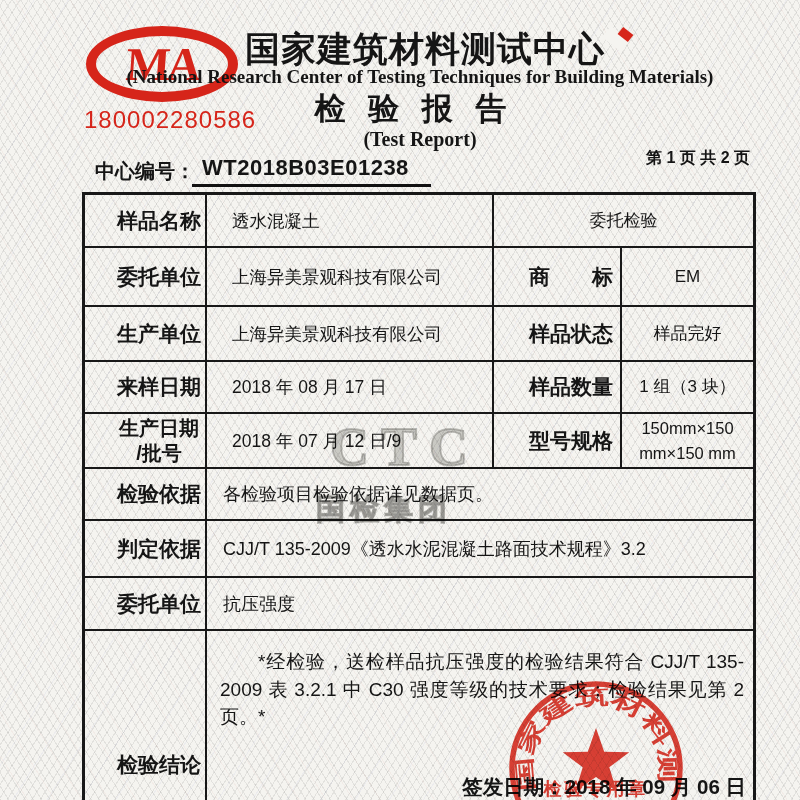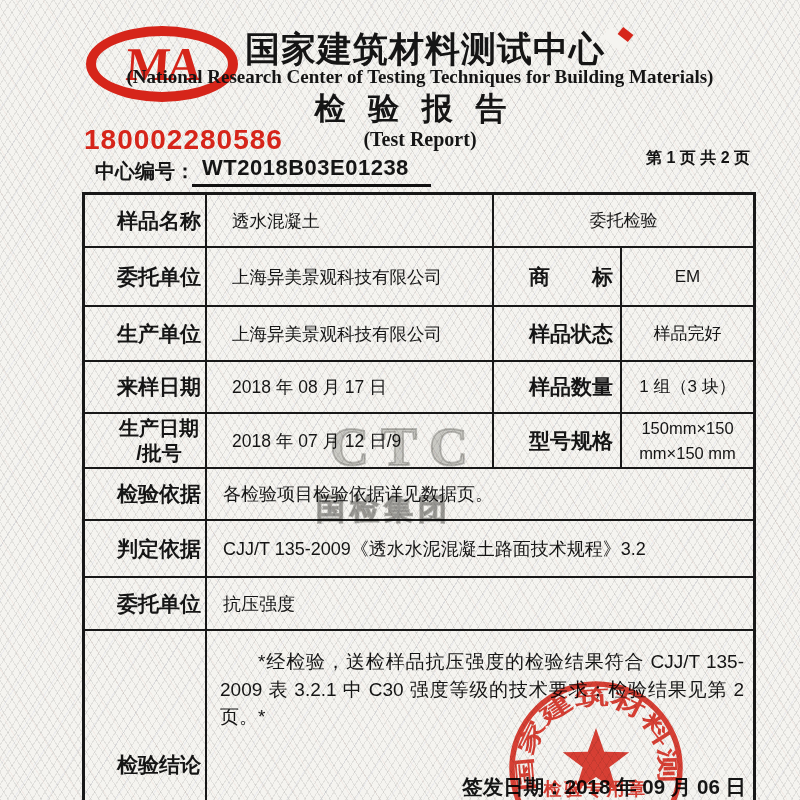--- a/index.html
+++ b/index.html
@@ -19,22 +19,22 @@
   }
   
   .cma{ position:absolute; left:86px; top:26px; width:152px; height:76px;
         border:10px solid #d6251a; border-radius:50%; display:flex; align-items:center; justify-content:center;}
   .cma-letters{ font-family:"Liberation Serif", serif; font-weight:bold; font-size:47px;
         color:#d6251a; letter-spacing:-3px; transform:skewX(-4deg); line-height:1;}
   .cma-gap{ position:absolute; right:172px; top:32px; width:24px; height:14px;
         background:#f5f4f0; transform:rotate(38deg);}
   .cma-tab{ position:absolute; right:168px; top:30px; width:13px; height:9px;
         background:#d6251a; transform:rotate(38deg);}
-  .cma-number{ position:absolute; left:84px; top:124px; color:#d6251a;
-        font-weight:bold; font-size:28px; letter-spacing:1px;}
+  .cma-number{ position:absolute; left:84px; top:106px; color:#d6251a;
+        font-weight:normal; font-size:24px; letter-spacing:1px;}
   .org-cn{ position:absolute; left:230px; top:26px; width:390px; text-align:center;
         font-weight:bold; font-size:35px; letter-spacing:1px; white-space:nowrap;}
   .org-en{ position:absolute; left:80px; top:66px; width:680px; text-align:center;
         font-family:"Liberation Serif", serif; font-weight:bold; font-size:19px; white-space:nowrap;}
   .title-cn{ position:absolute; left:224px; top:88px; width:380px; text-align:center;
         font-weight:bold; font-size:31px; letter-spacing:7px; white-space:nowrap;}
   .title-en{ position:absolute; left:230px; top:128px; width:380px; text-align:center;
         font-family:"Liberation Serif", serif; font-weight:bold; font-size:20px;}
   
   .center-no-label{ position:absolute; left:95px; top:158px; font-weight:bold; font-size:20px;}

